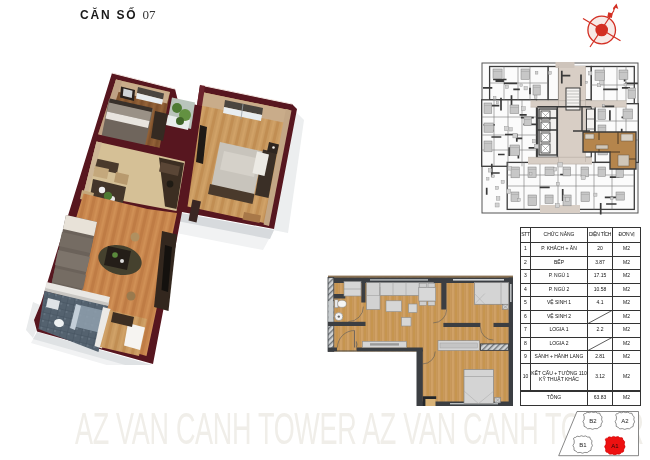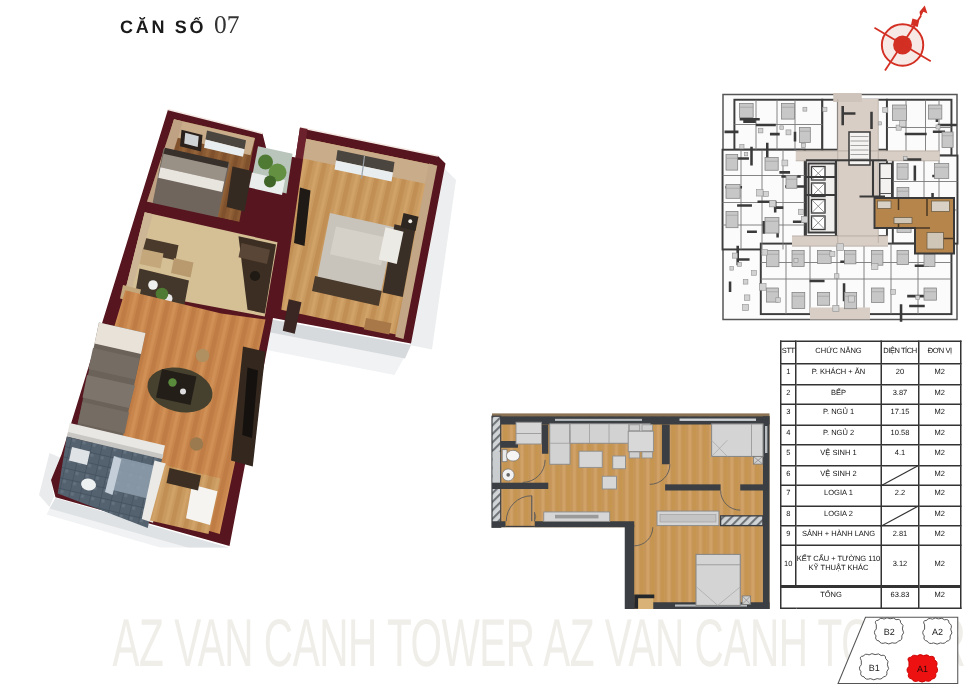--- a/index.html
+++ b/index.html
@@ -5,21 +5,21 @@
   html,body{margin:0;padding:0;background:#fff;}
   #page{position:relative;width:650px;height:460px;background:#ffffff;overflow:hidden;font-family:"Liberation Sans",sans-serif;}
   .abs{position:absolute;}
 </style>
 </head>
 <body>
 <div id="page">
 
 <div class="abs" style="left:75px;top:403px;width:1400px;font-family:'Liberation Sans',sans-serif;font-size:45px;font-weight:400;color:#f0eee9;letter-spacing:-0.5px;transform:scaleX(0.6);transform-origin:0 0;white-space:nowrap;">AZ VAN CANH TOWER AZ VAN CANH TOWER</div>
 
-<div class="abs" style="left:80px;top:7px;font-size:12px;font-weight:bold;color:#1a1a1a;letter-spacing:1.8px;">CĂN SỐ <span style="font-family:'Liberation Serif',serif;font-weight:normal;font-size:17px;letter-spacing:0;color:#333;">07</span></div>
+<div class="abs" style="left:80px;top:7px;font-size:12px;font-weight:bold;color:#1a1a1a;letter-spacing:1.8px;">CĂN SỐ <span style="font-family:'Liberation Serif',serif;font-weight:normal;font-size:13px;letter-spacing:0;color:#333;">07</span></div>
 
 <svg class="abs" style="left:578px;top:1px;" width="46" height="54" viewBox="0 0 46 54">
 
   <circle cx="23.7" cy="29" r="13.8" fill="#f7e9e6" stroke="#d32f23" stroke-width="1.3"></circle>
 
   <circle cx="23.7" cy="29" r="6.3" fill="#d32f23"></circle>
 
   <line x1="5" y1="17.5" x2="42.5" y2="39.8" stroke="#d32f23" stroke-width="1.2"></line>
 
   <line x1="12" y1="46" x2="36" y2="9.5" stroke="#d32f23" stroke-width="1.2"></line>

